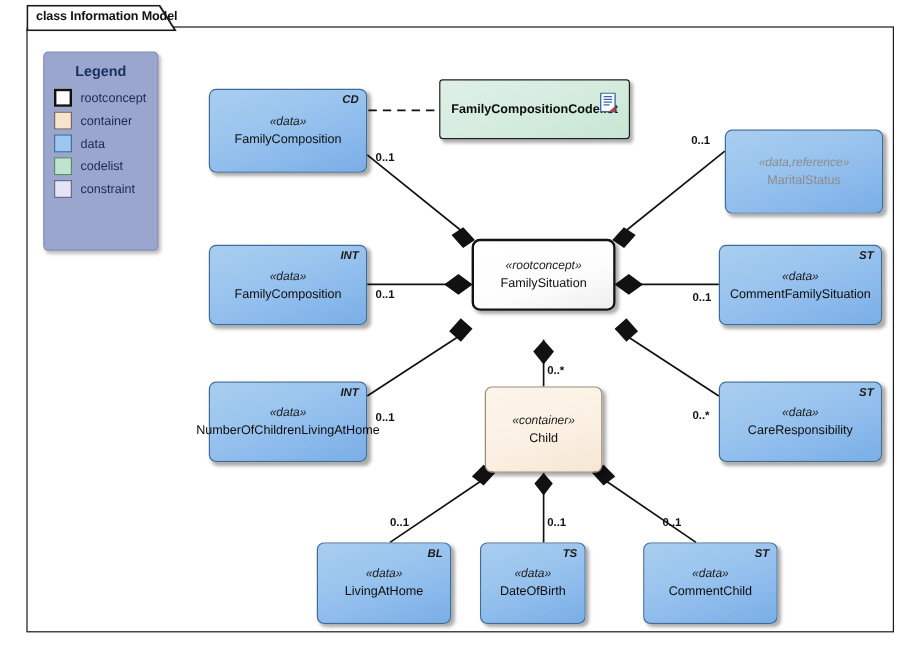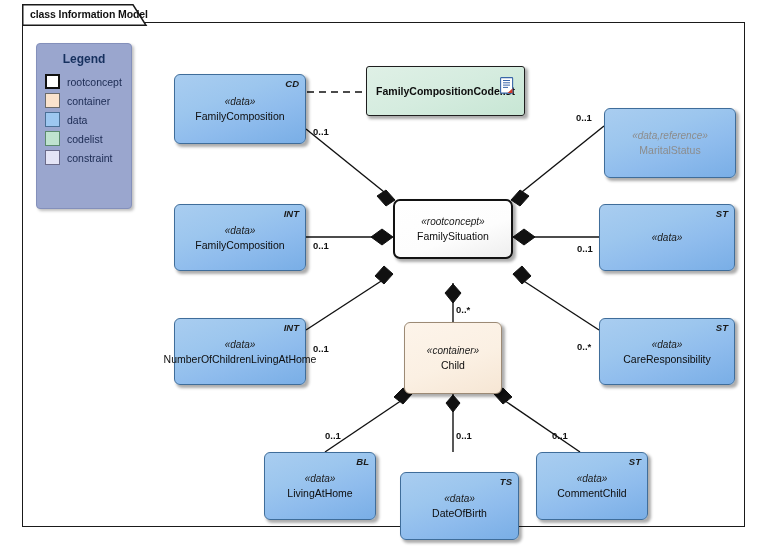--- a/index.html
+++ b/index.html
@@ -308,40 +308,41 @@
   </div>
 
   <div class="node rootconcept" style="left:393px; top:199px; width:120px; height:60px;">
     <span class="stereo">«rootconcept»</span>
     <span class="nname">FamilySituation</span>
   </div>
 
   <div class="node data" style="left:599px; top:204px; width:136px; height:67px;">
     <span class="code">ST</span>
     <span class="stereo">«data»</span>
+    <span class="nname">CommentFamilySituation</span>
   </div>
 
   <div class="node data" style="left:599px; top:318px; width:136px; height:67px;">
     <span class="code">ST</span>
     <span class="stereo">«data»</span>
     <span class="nname">CareResponsibility</span>
   </div>
 
   <div class="node container" style="left:404px; top:322px; width:98px; height:72px;">
     <span class="stereo">«container»</span>
     <span class="nname">Child</span>
   </div>
 
   <div class="node data" style="left:264px; top:452px; width:112px; height:68px;">
     <span class="code">BL</span>
     <span class="stereo">«data»</span>
     <span class="nname">LivingAtHome</span>
   </div>
 
-  <div class="node data" style="left:400px; top:472px; width:119px; height:68px;">
+  <div class="node data" style="left:400px; top:452px; width:88px; height:68px;">
     <span class="code">TS</span>
     <span class="stereo">«data»</span>
     <span class="nname">DateOfBirth</span>
   </div>
 
   <div class="node data" style="left:536px; top:452px; width:112px; height:68px;">
     <span class="code">ST</span>
     <span class="stereo">«data»</span>
     <span class="nname">CommentChild</span>
   </div>

